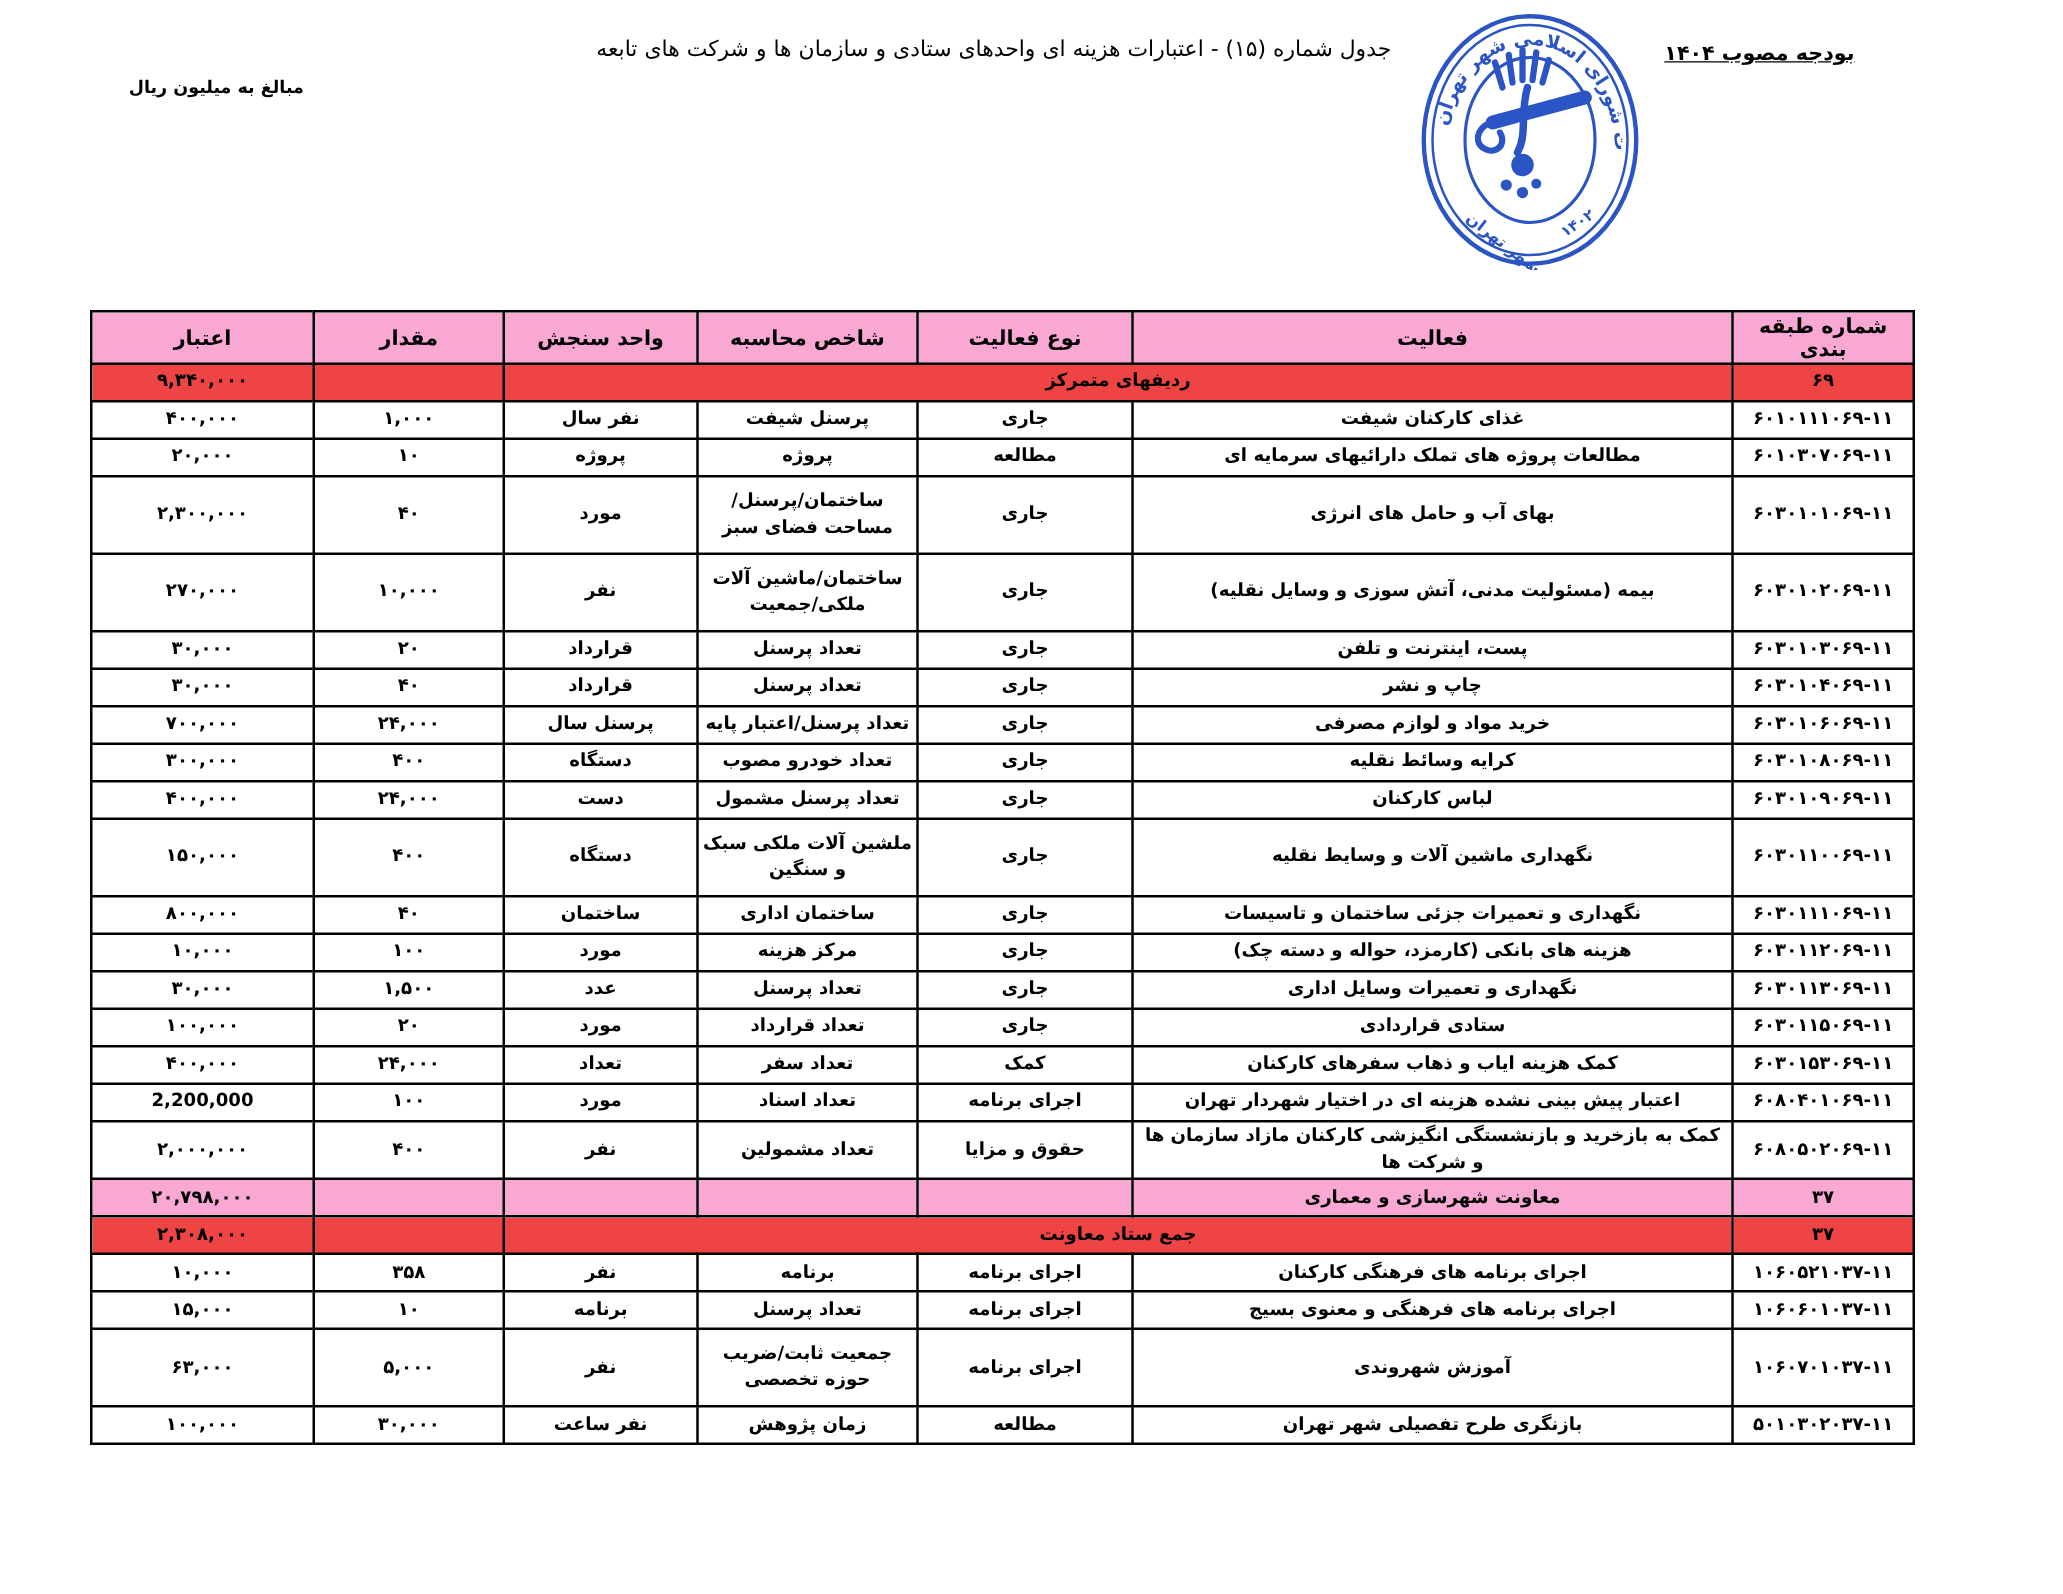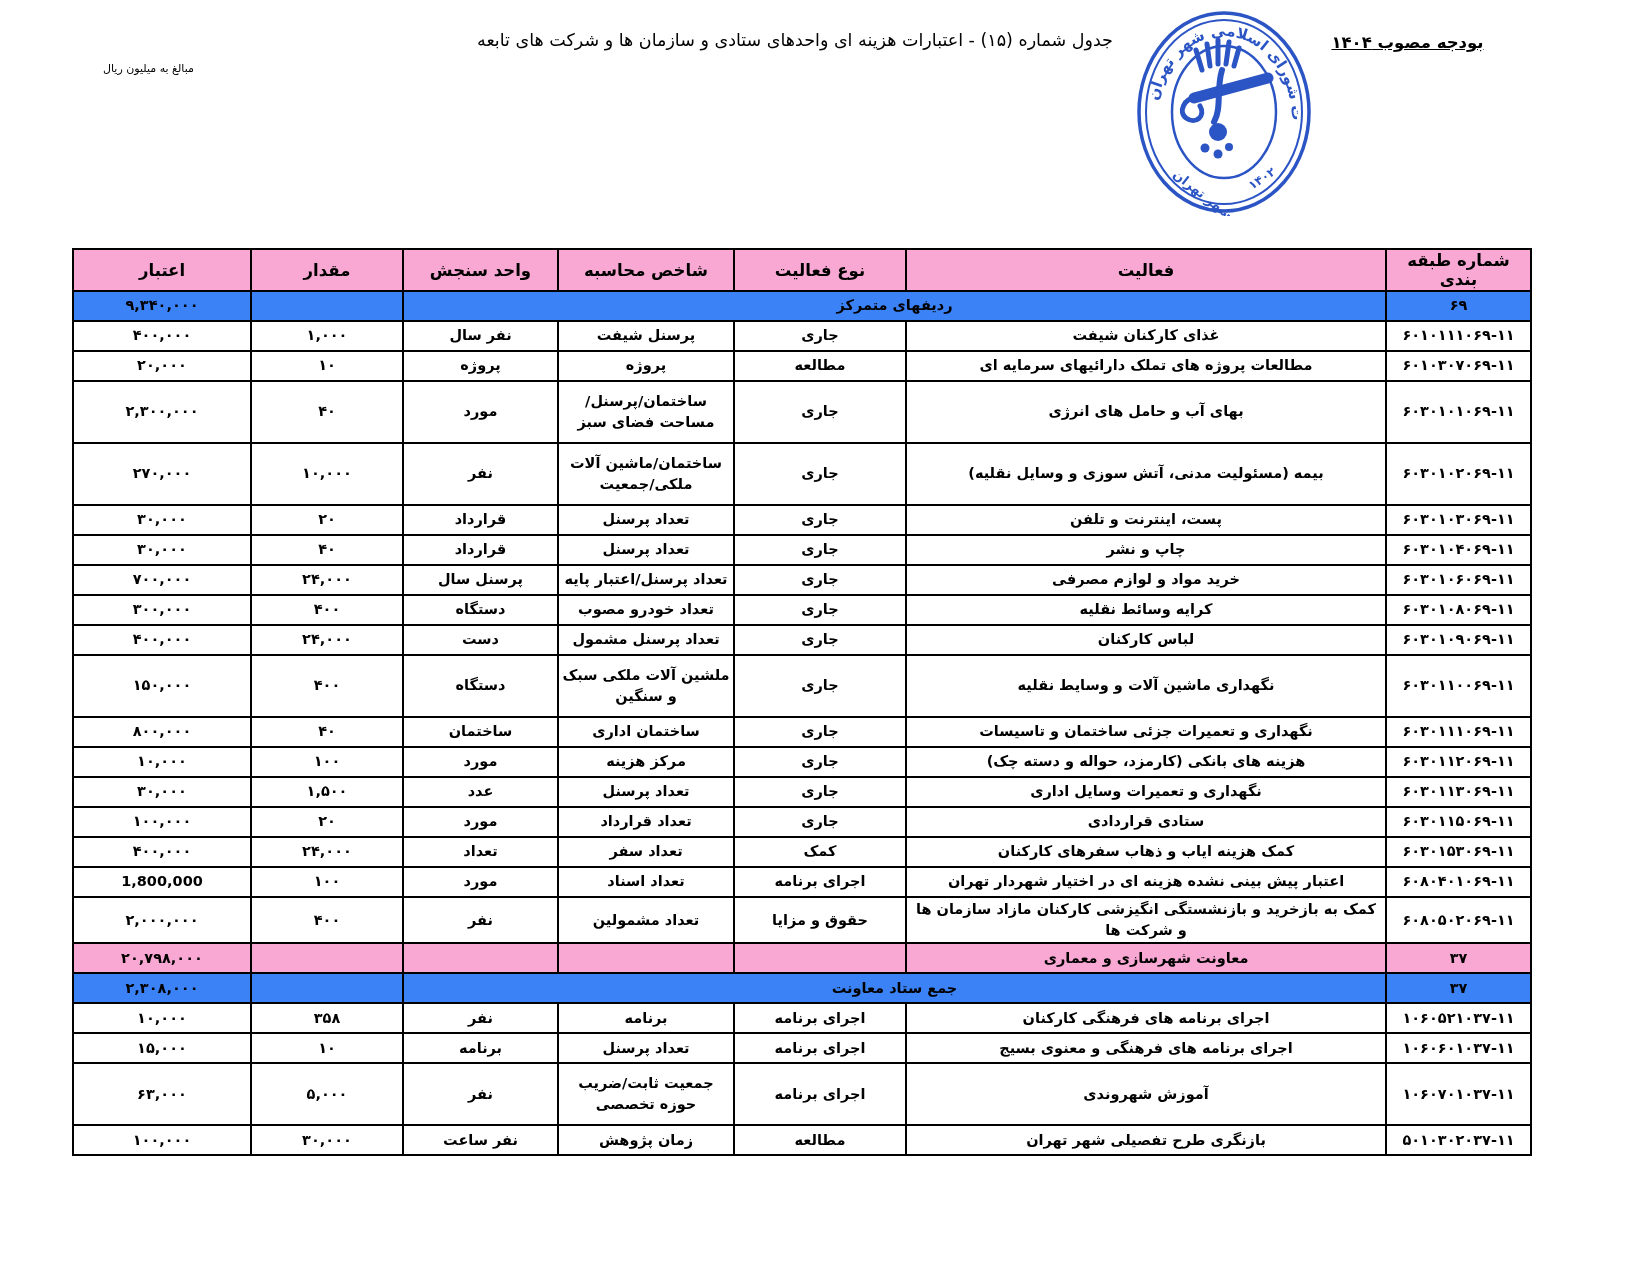--- a/index.html
+++ b/index.html
@@ -1,40 +1,40 @@
 <!DOCTYPE html>
 <html lang="fa"><head>
 <meta charset="utf-8">
 <style>
   html,body{margin:0;padding:0;}
   body{
     width:1650px;height:1275px;position:relative;background:#ffffff;
     font-family:"DejaVu Sans","Liberation Sans",sans-serif;color:#000;
   }
-  .unit-note{position:absolute;left:103px;top:62px;font-size:11px;font-weight:normal;direction:rtl;}
+  .unit-note{position:absolute;left:103px;top:62px;font-size:14px;font-weight:bold;direction:rtl;}
   .doc-title{position:absolute;left:450px;top:30px;width:690px;text-align:center;
     font-size:17.5px;font-weight:normal;direction:rtl;}
   .budget-label{position:absolute;left:1325px;top:33px;width:165px;text-align:center;
     font-size:16.5px;font-weight:bold;direction:rtl;text-decoration:underline;}
   .stamp{position:absolute;left:1134px;top:8px;}
 
   table.budget{
     position:absolute;left:72px;top:248px;width:1458px;
     border-collapse:collapse;table-layout:fixed;direction:rtl;
     font-weight:bold;
   }
   table.budget th,table.budget td{
     border:2px solid #000;padding:1px 3px;vertical-align:middle;
     overflow:hidden;
   }
   table.budget th{background:#f9a8d4;font-size:16.5px;height:30px;text-align:center;}
   table.budget td{font-size:14.5px;height:26px;text-align:center;line-height:1.45;}
   tr.rh{height:30px}
   tr.tall{height:62px}
-  tr.green td{background:#3b82f6;}
+  tr.green td{background:#ef4444;}
   tr.pink td{background:#f9a8d4;}
   td.c-act{text-align:right;padding-right:2px;}
   td.red-sides{border-left:3px solid #FF0000;border-right:3px solid #FF0000;}
   .num{direction:ltr;unicode-bidi:isolate;display:inline-block;}
 </style>
 </head>
 <body>
 
 <div class="unit-note">مبالغ به میلیون ریال</div>
 <div class="doc-title">جدول شماره (۱۵) - اعتبارات هزینه ای واحدهای ستادی و سازمان ها و شرکت های تابعه</div>
@@ -229,21 +229,21 @@
         <td class="c-amt"><span class="num" dir="ltr">۲۴,۰۰۰</span></td>
         <td class="c-cred"><span class="num" dir="ltr">۴۰۰,۰۰۰</span></td>
       </tr>
       <tr class="rh">
         <td class="c-code"><span class="num" dir="ltr">۶۰۸۰۴۰۱۰۶۹-۱۱</span></td>
         <td class="c-act">اعتبار پیش بینی نشده هزینه ای در اختیار شهردار تهران</td>
         <td class="c-type">اجرای برنامه</td>
         <td class="c-idx">تعداد اسناد</td>
         <td class="c-unit">مورد</td>
         <td class="c-amt"><span class="num" dir="ltr">۱۰۰</span></td>
-        <td class="c-cred"><span class="num" dir="ltr">1,800,000</span></td>
+        <td class="c-cred"><span class="num" dir="ltr">2,200,000</span></td>
       </tr>
       <tr class="rh">
         <td class="c-code"><span class="num" dir="ltr">۶۰۸۰۵۰۲۰۶۹-۱۱</span></td>
         <td class="c-act">کمک به بازخرید و بازنشستگی انگیزشی کارکنان مازاد سازمان ها و شرکت ها</td>
         <td class="c-type">حقوق و مزایا</td>
         <td class="c-idx">تعداد مشمولین</td>
         <td class="c-unit">نفر</td>
         <td class="c-amt"><span class="num" dir="ltr">۴۰۰</span></td>
         <td class="c-cred"><span class="num" dir="ltr">۲,۰۰۰,۰۰۰</span></td>
       </tr>

